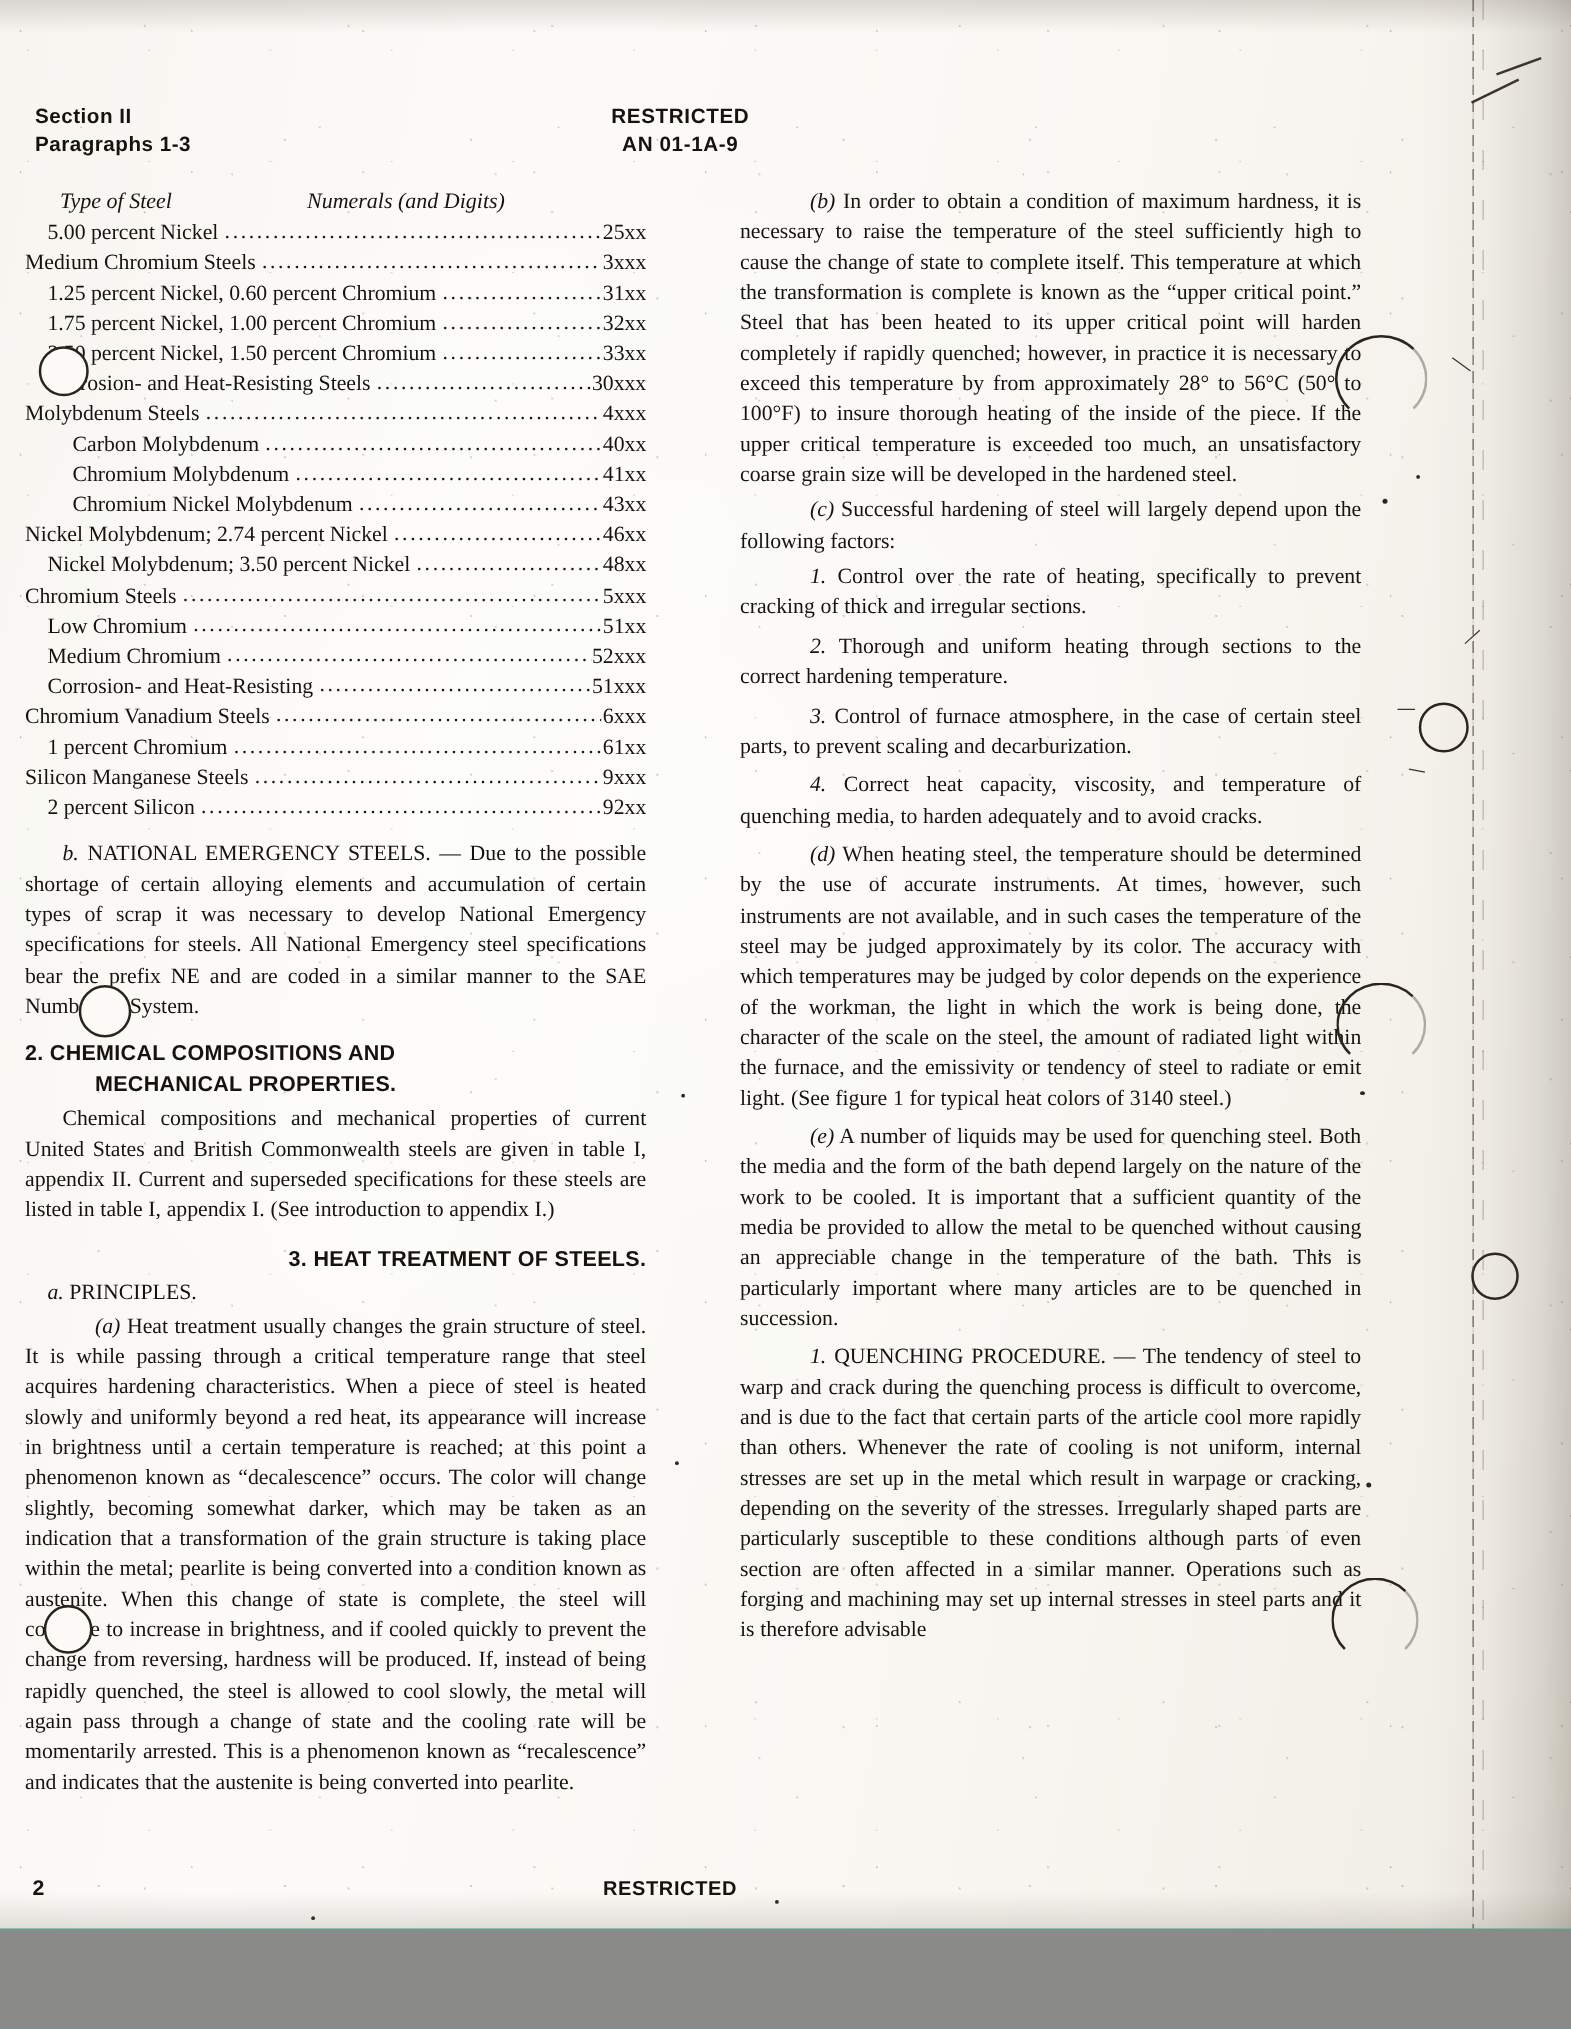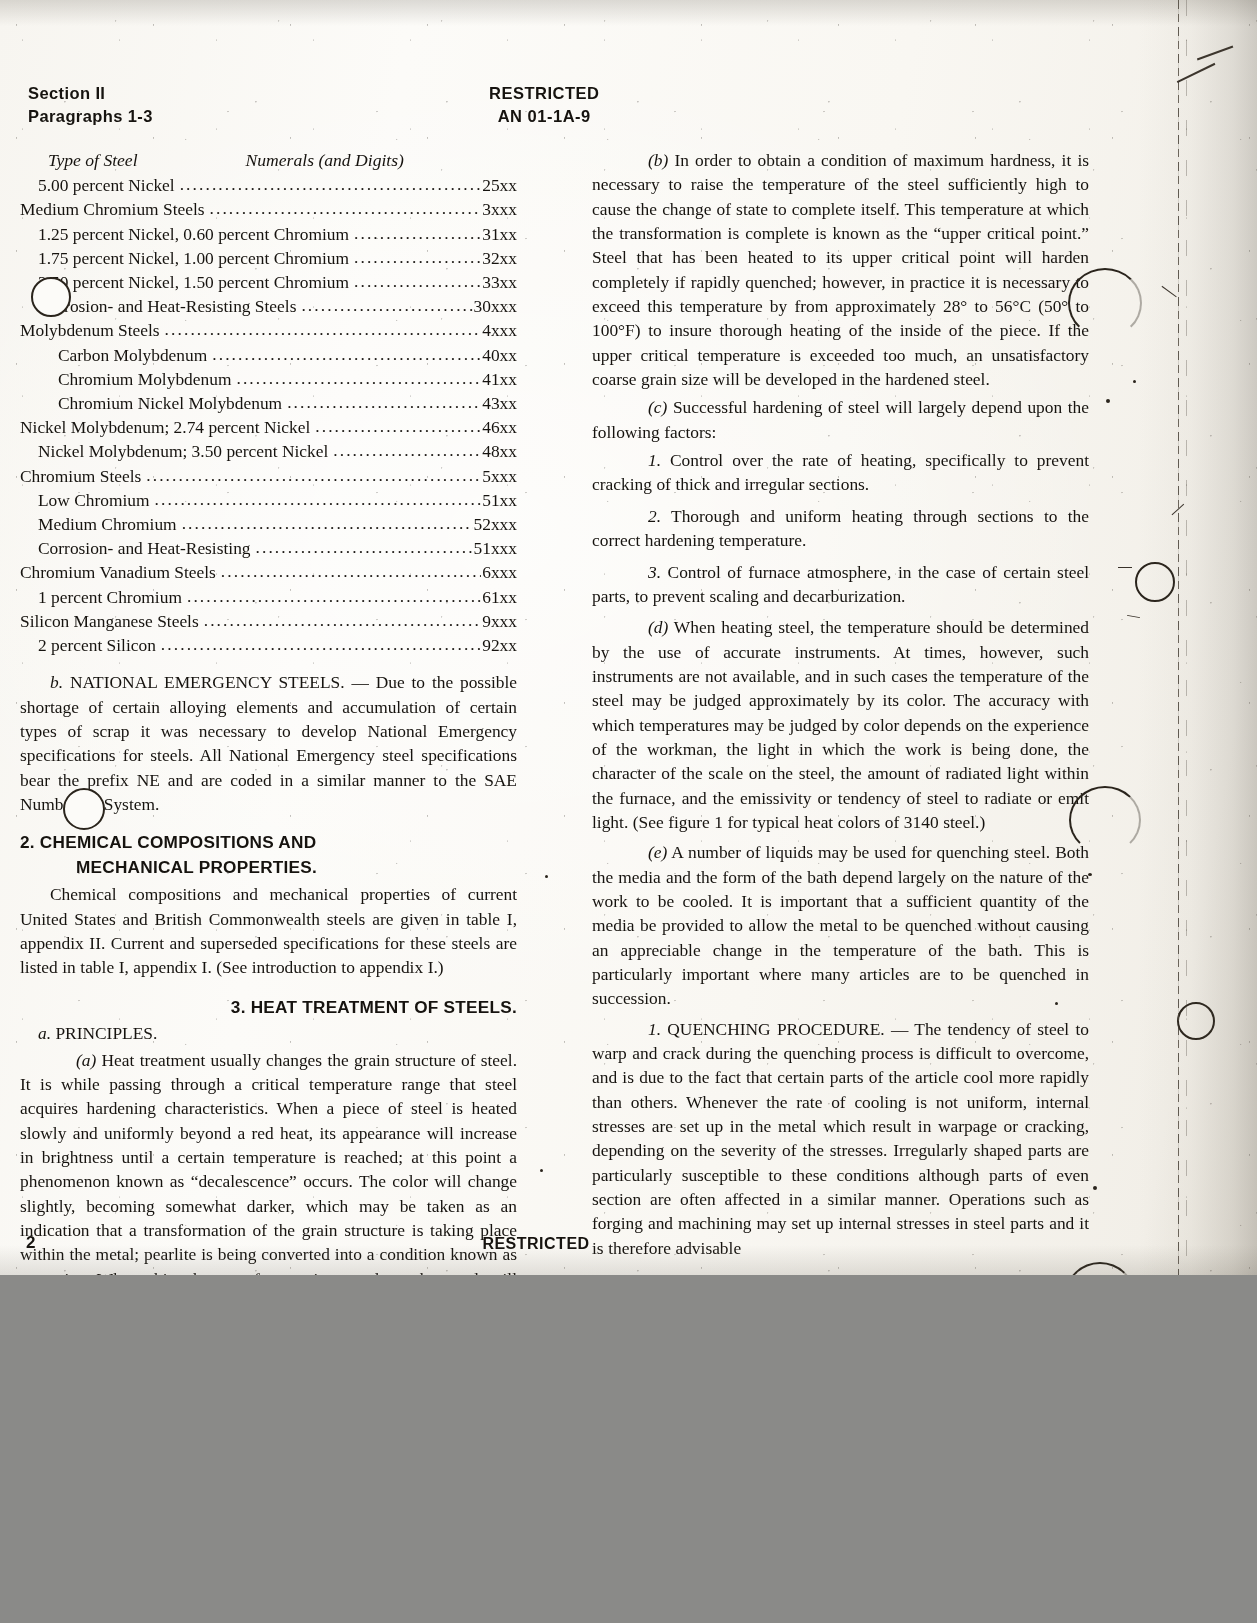--- a/index.html
+++ b/index.html
@@ -1,18 +1,18 @@
 <!DOCTYPE html>
 <html><head>
 <meta charset="utf-8">
 <style>
   html,body{margin:0;padding:0;background:#8a8a88;}
   .page{
     position:relative;
-    width:1257px;height:1275px;
+    width:1257px;height:1543px;
     background:#14b8a6;
     overflow:hidden;
     font-family:"Liberation Serif",serif;
     color:#16130f;
   }
   
   .paper-tone{
     position:absolute;inset:0;
     background:
       radial-gradient(ellipse 70% 55% at 40% 42%, rgba(255,255,255,.55) 0%, rgba(250,248,243,0) 70%),
@@ -303,20 +303,21 @@
     <p class="body indent-lg"><span class="lead-r" style="font-style:italic;">(b)</span><span> In order to obtain a condition of maximum hardness, it is necessary to raise the temperature of the steel sufficiently high to cause the change of state to complete itself. This temperature at which the transformation is complete is known as the “upper critical point.” Steel that has been heated to its upper critical point will harden completely if rapidly quenched; however, in practice it is necessary to exceed this temperature by from approximately 28° to 56°C (50° to 100°F) to insure thorough heating of the inside of the piece. If the upper critical temperature is exceeded too much, an unsatisfactory coarse grain size will be developed in the hardened steel.</span></p>
 
     <p class="body indent-lg" style="margin-top:4px;"><span style="font-style:italic;">(c)</span><span> Successful hardening of steel will largely depend upon the following factors:</span></p>
 
     <p class="body indent-lg" style="margin-top:4px;"><span style="font-style:italic;">1.</span><span> Control over the rate of heating, specifically to prevent cracking of thick and irregular sections.</span></p>
 
     <p class="body indent-lg" style="margin-top:7px;"><span style="font-style:italic;">2.</span><span> Thorough and uniform heating through sections to the correct hardening temperature.</span></p>
 
     <p class="body indent-lg" style="margin-top:7px;"><span style="font-style:italic;">3.</span><span> Control of furnace atmosphere, in the case of certain steel parts, to prevent scaling and decarburization.</span></p>
 
+    <p class="body indent-lg" style="margin-top:7px;"><span style="font-style:italic;">4.</span><span> Correct heat capacity, viscosity, and temperature of quenching media, to harden adequately and to avoid cracks.</span></p>
 
     <p class="body indent-lg" style="margin-top:7px;"><span style="font-style:italic;">(d)</span><span> When heating steel, the temperature should be determined by the use of accurate instruments. At times, however, such instruments are not available, and in such cases the temperature of the steel may be judged approximately by its color. The accuracy with which temperatures may be judged by color depends on the experience of the workman, the light in which the work is being done, the character of the scale on the steel, the amount of radiated light within the furnace, and the emissivity or tendency of steel to radiate or emit light. (See figure 1 for typical heat colors of 3140 steel.)</span></p>
 
     <p class="body indent-lg" style="margin-top:6px;"><span style="font-style:italic;">(e)</span><span> A number of liquids may be used for quenching steel. Both the media and the form of the bath depend largely on the nature of the work to be cooled. It is important that a sufficient quantity of the media be provided to allow the metal to be quenched without causing an appreciable change in the temperature of the bath. This is particularly important where many articles are to be quenched in succession.</span></p>
 
     <p class="body indent-lg" style="margin-top:6px;"><span style="font-style:italic;">1.</span><span> QUENCHING PROCEDURE.</span><span> — The tendency of steel to warp and crack during the quenching process is difficult to overcome, and is due to the fact that certain parts of the article cool more rapidly than others. Whenever the rate of cooling is not uniform, internal stresses are set up in the metal which result in warpage or cracking, depending on the severity of the stresses. Irregularly shaped parts are particularly susceptible to these conditions although parts of even section are often affected in a similar manner. Operations such as forging and machining may set up internal stresses in steel parts and it is therefore advisable</span></p>
   </div>
 
   <div class="ftr">
     <div class="pageno">2</div>

